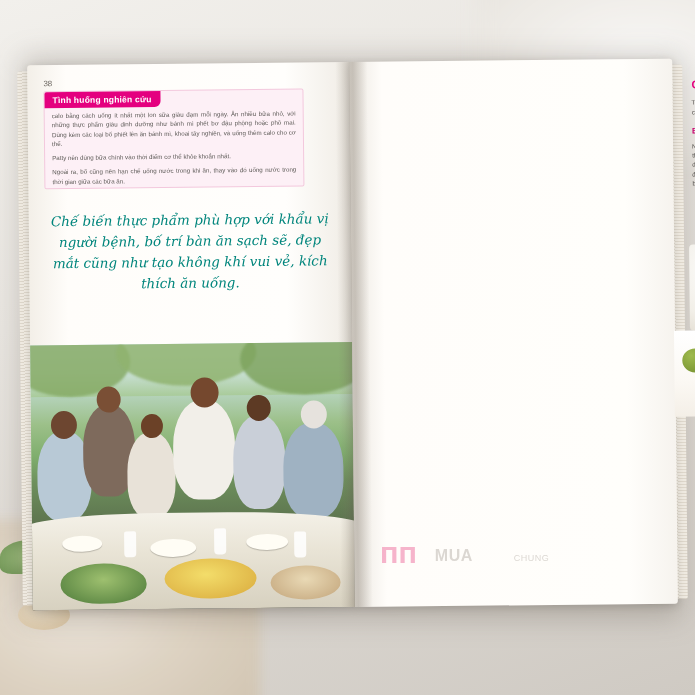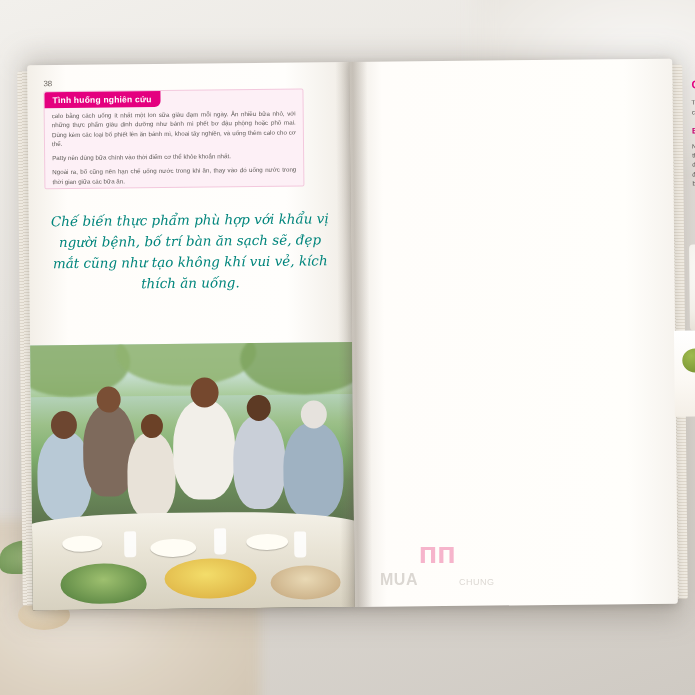--- a/index.html
+++ b/index.html
@@ -141,23 +141,22 @@
   }
   
   .fruitstrip{
     position:absolute;left:0;top:272px;width:323px;height:86px;
     background:linear-gradient(180deg,#ffffff 0%,#fbf8f3 60%,#f4efe7 100%);
     overflow:hidden;
   }
   .fruit{position:absolute;border-radius:50%;}
   
   .wm{
-    position:absolute;left:380px;top:545px;display:flex;align-items:center;gap:4px;
+    position:absolute;left:380px;top:545px;display:flex;align-items:center;gap:18px;
     opacity:.55;
-    flex-direction:column;
   }
   .wm-mark{
     font-size:22px;color:#f07aa6;font-weight:bold;font-family:"DejaVu Sans", sans-serif;line-height:1;
   }
   .wm-text{font-size:16px;color:#bfb9b2;font-weight:bold;letter-spacing:.5px;}
   .wm-text small{font-size:9px;font-weight:normal;margin-left:41px;}
   
   .deco{position:absolute;border-radius:50%;}
 </style>
 </head>

